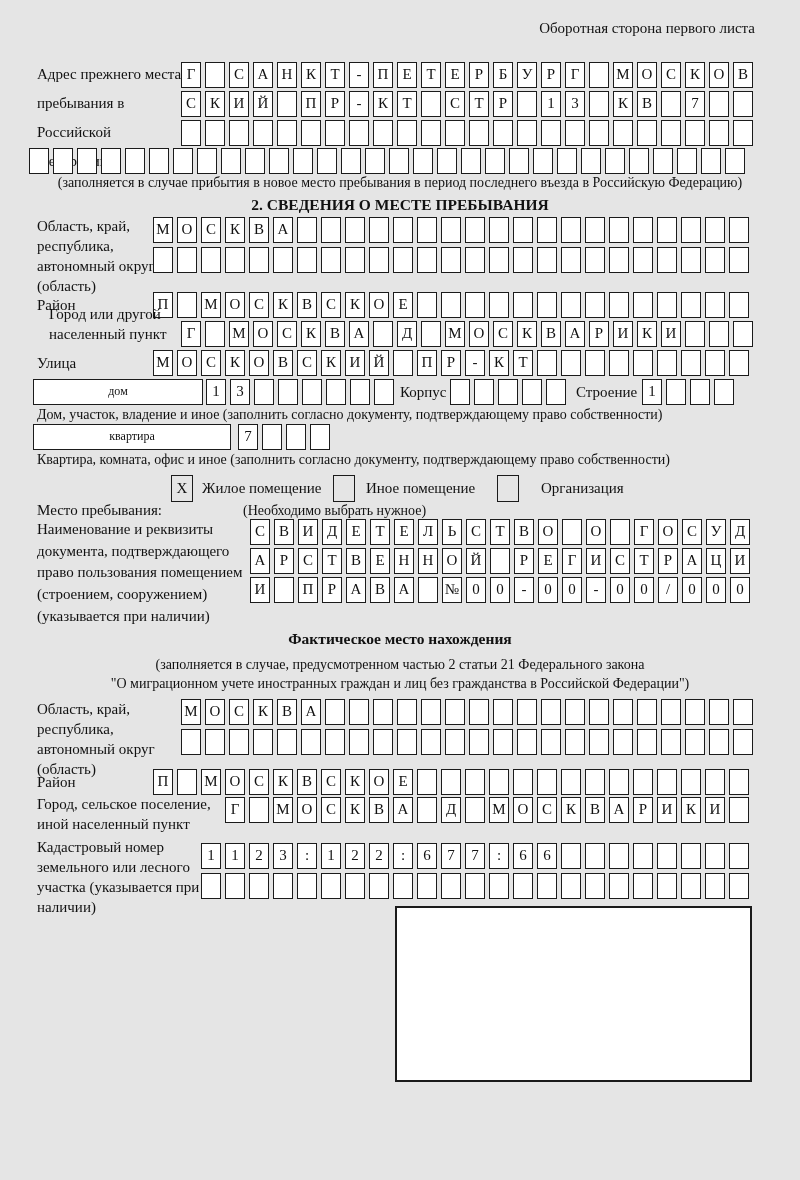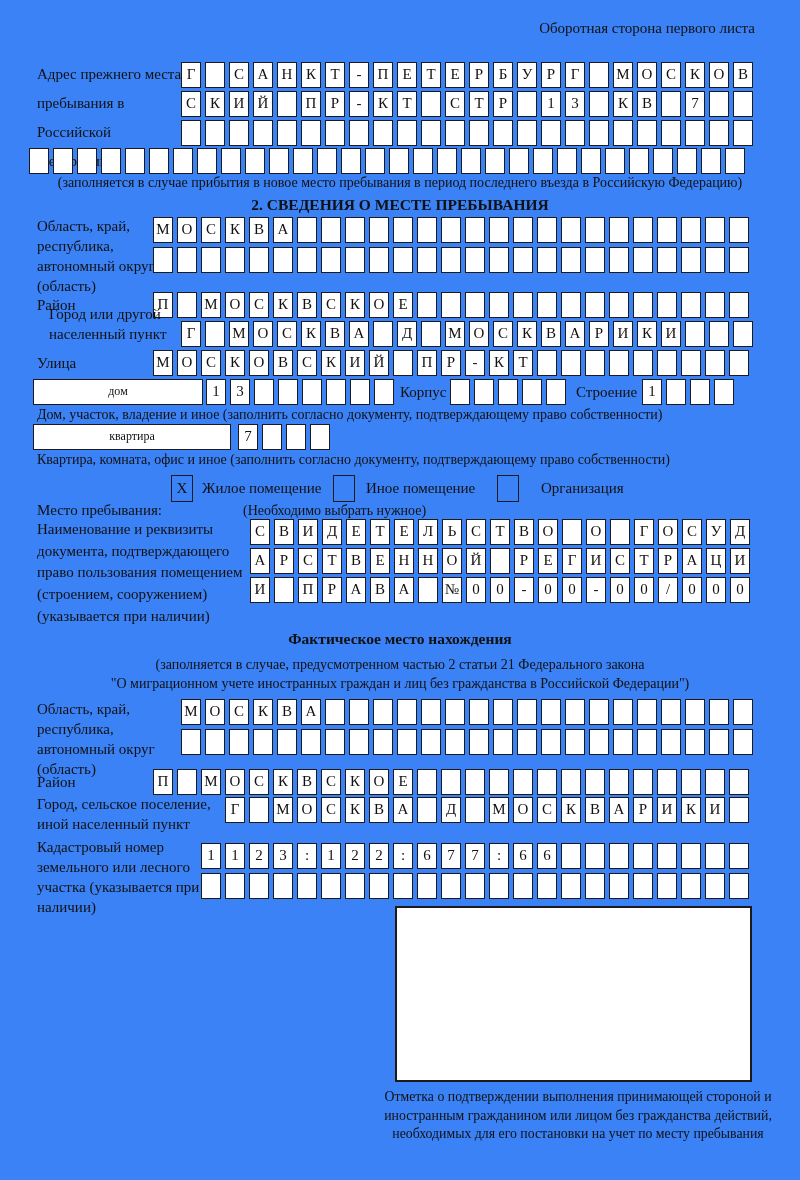--- a/index.html
+++ b/index.html
@@ -1,19 +1,19 @@
 <!DOCTYPE html>
 <html><head>
 <meta charset="utf-8">
 <style>
   html,body{margin:0;padding:0;background:#fff;}
   .page{
     position:relative;
     width:800px;height:1180px;
-    background:#3b82f6;
+    background:#e5e5e5;
     font-family:"Liberation Serif", serif;
     color:#111;
     overflow:hidden;
   }
   .hdr{position:absolute;top:20px;right:45px;font-size:15px;}
   .lab{position:absolute;font-size:15px;line-height:20px;color:#111;}
   .lab29{line-height:29px;}
   .lab22{line-height:21.7px;}
   .boxrow{position:absolute;display:flex;}
   .cell{
@@ -597,15 +597,14 @@
       <div class="cell"></div>
       <div class="cell"></div>
       <div class="cell"></div>
       <div class="cell"></div>
       <div class="cell"></div>
       <div class="cell"></div>
       <div class="cell"></div>
     </div>
 
   <div class="stamp" style="left:395px;top:906px;width:357px;height:176px;"></div>
-  <div class="stampcap" style="left:378px;top:1088px;width:400px;">Отметка о подтверждении выполнения принимающей стороной и иностранным гражданином или лицом без гражданства действий, необходимых для его постановки на учет по месту пребывания</div>
 
 </div>
 
 </body></html>

